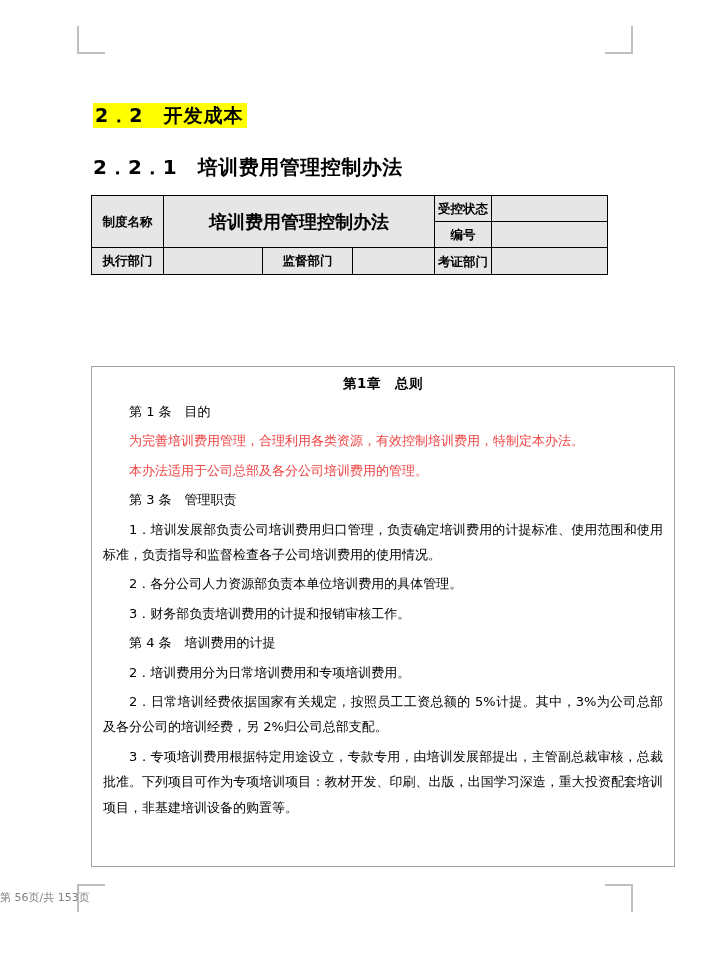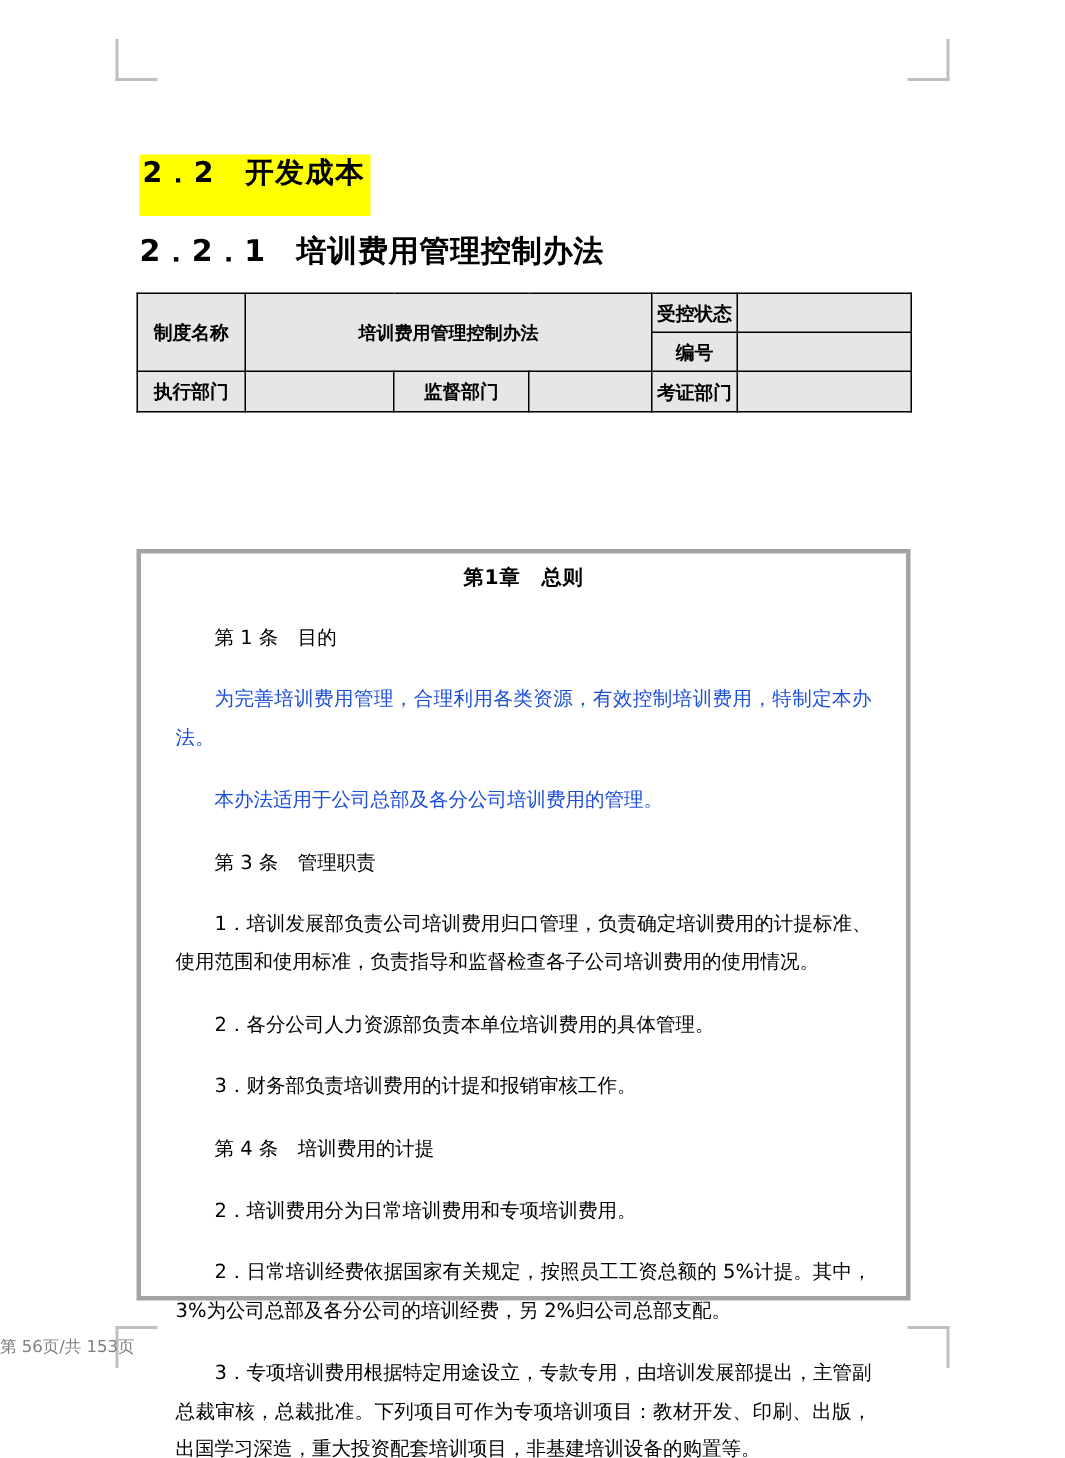--- a/index.html
+++ b/index.html
@@ -34,21 +34,21 @@
     left: 93px;
     top: 102px;
     font-size: 19px;
     font-weight: bold;
     letter-spacing: 1px;
     line-height: 26px;
     white-space: nowrap;
   }
   .heading-1 .hl {
     background: #ffff00;
-    padding: 1px 4px 18px 2px;
+    padding: 1px 4px 2px 2px;
   }
   .heading-2 {
     position: absolute;
     left: 93px;
     top: 157px;
     font-size: 20px;
     font-weight: bold;
     letter-spacing: 0.5px;
     line-height: 20px;
     white-space: nowrap;
@@ -69,55 +69,55 @@
     background: #e6e6e6;
     font-size: 12.5px;
     font-weight: bold;
     text-align: center;
     vertical-align: middle;
     padding: 2px 3px;
     line-height: 22px;
   }
   .doc-table td.blank { }
   .doc-table td.title-cell {
-    font-size: 12px;
+    font-size: 18px;
   }
   .doc-table td.stacked {
     line-height: 21px;
     word-break: break-all;
   }
 
   
   .content-box {
     position: absolute;
     left: 91px;
     top: 366px;
-    width: 516px;
+    width: 584px;
     height: 501px;
-    border: 3px solid #a3a3a3;
+    border: 1px solid #a3a3a3;
     background: #ffffff;
     box-sizing: border-box;
     padding: 4px 7px 0 7px;
   }
   .chapter-title {
     text-align: center;
     font-size: 13.5px;
     font-weight: bold;
     line-height: 24px;
     letter-spacing: 0.5px;
   }
   .para {
     font-size: 13px;
     line-height: 25.4px;
     text-indent: 2em;
     text-align: justify;
-    margin: 16px;
+    margin: 4px;
     font-family: "DejaVu Sans", "Liberation Sans", sans-serif;
   }
-  .para.red { color: #1d4ed8; }
+  .para.red { color: #ef4444; }
 
   
   .page-footer {
     position: absolute;
     left: 0;
     top: 890px;
     width: 607px;
     text-align: left;
     font-size: 11px;
     color: #808080;

